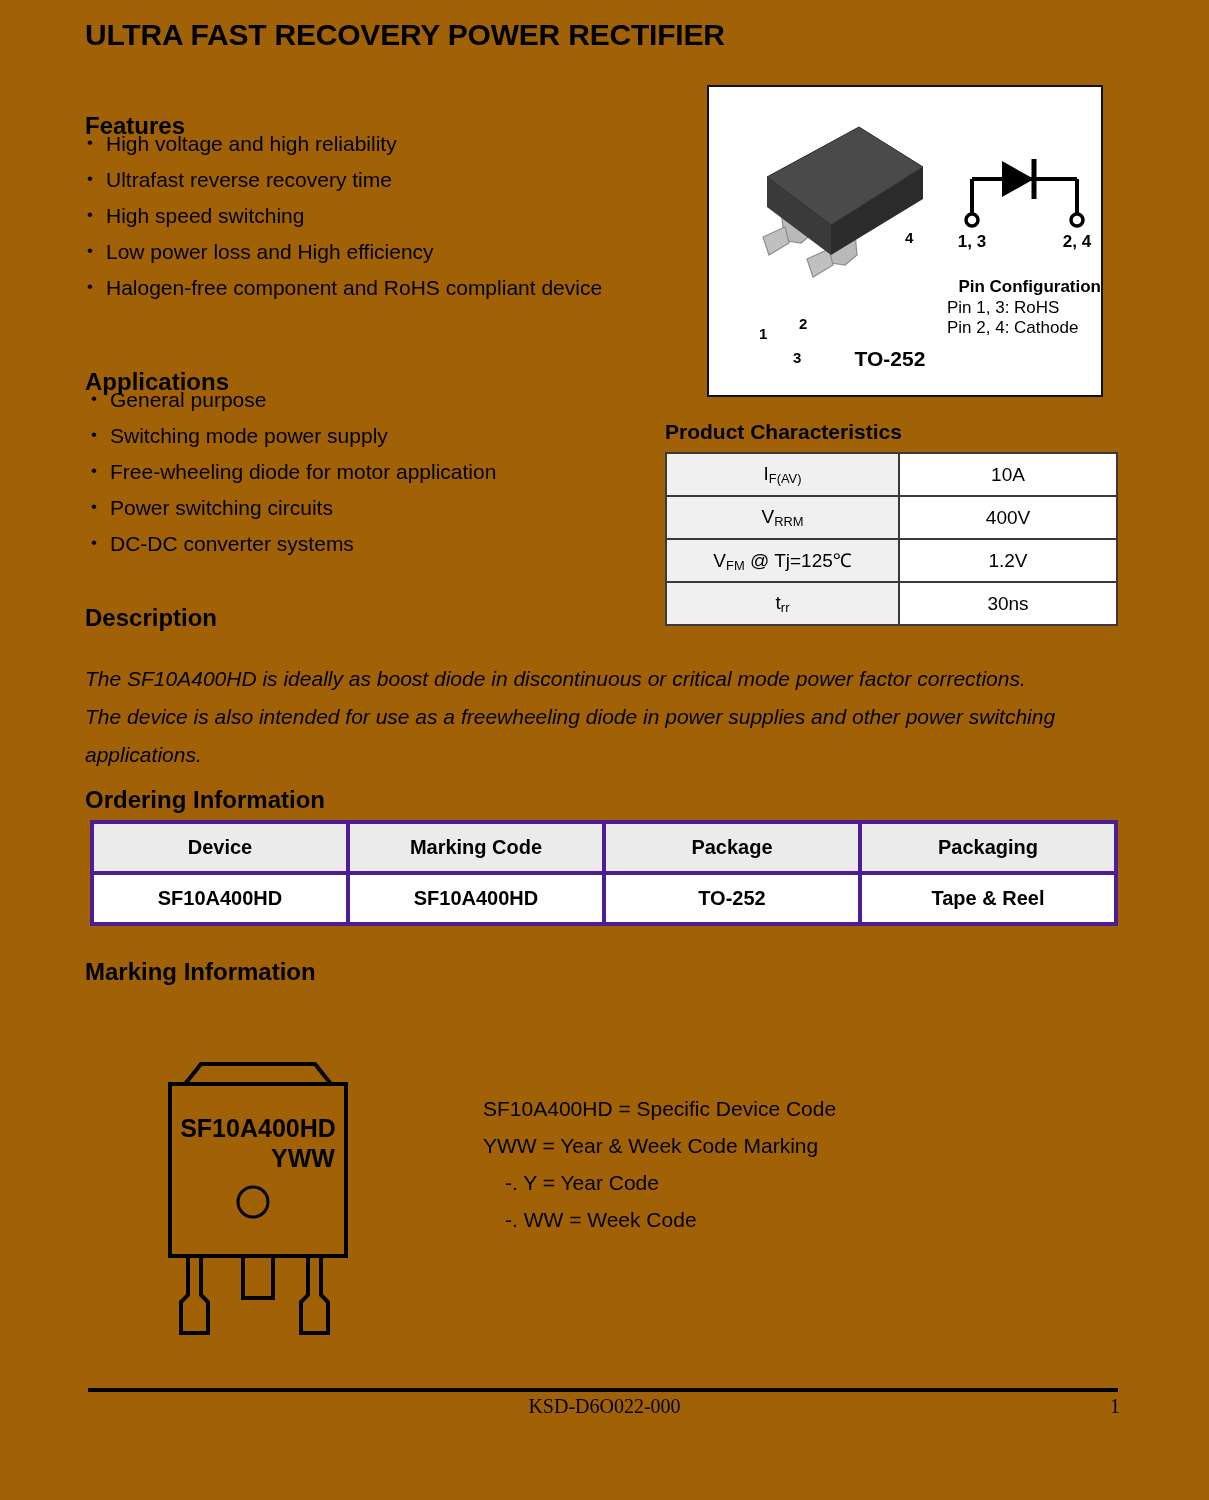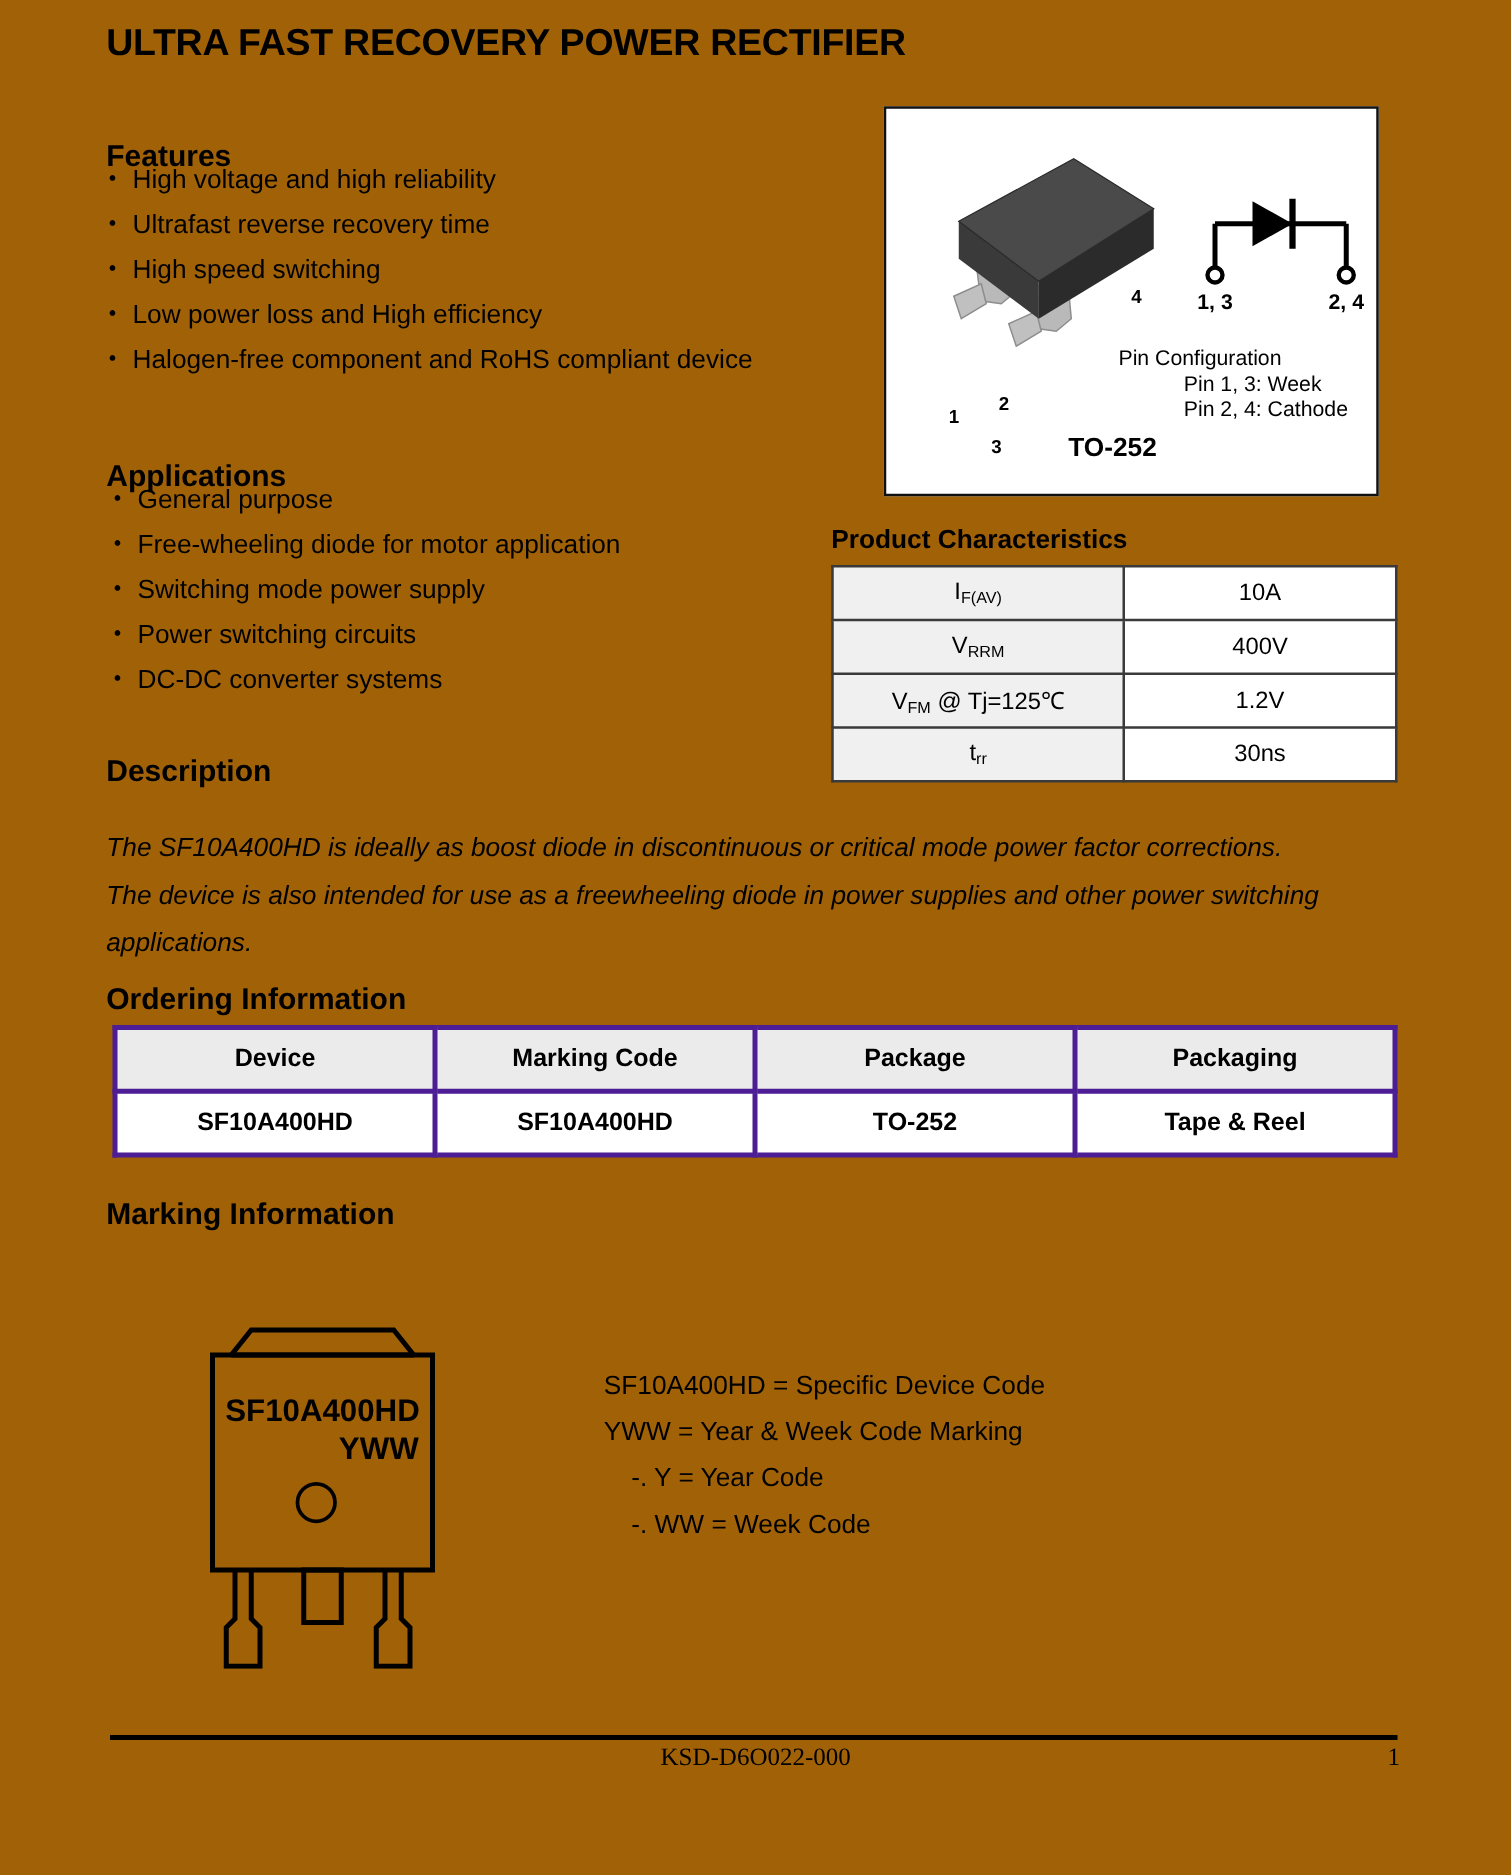--- a/index.html
+++ b/index.html
@@ -81,23 +81,23 @@
     left: 243px;
     top: 68px;
     width: 145px;
     height: 100px;
   }
   .pin-conf-title {
     position: absolute;
     left: 0;
     top: 190px;
     width: 100%;
-    text-align: center;
+    text-align: right;
     font-size: 17px;
-    font-weight: normal;
+    font-weight: bold;
     padding-left: 110px;
     box-sizing: border-box;
   }
   .pin-line {
     position: absolute;
     left: 238px;
     font-size: 17px;
     white-space: nowrap;
   }
   .pin-line.l1 { top: 211px; }
@@ -269,22 +269,22 @@
     <li>High voltage and high reliability</li>
     <li>Ultrafast reverse recovery time</li>
     <li>High speed switching</li>
     <li>Low power loss and High efficiency</li>
     <li>Halogen-free component and RoHS compliant device</li>
   </ul>
 
   <div class="sec-head" style="left:85px; top:348px;">Applications</div>
   <ul class="bullets" style="left:88px; top:382px;">
     <li>General purpose</li>
+    <li>Switching mode power supply</li>
     <li>Free-wheeling diode for motor application</li>
-    <li>Switching mode power supply</li>
     <li>Power switching circuits</li>
     <li>DC-DC converter systems</li>
   </ul>
 
   <div class="pkg-box">
 
     <svg class="pkg-photo" viewBox="0 0 210 190">
 
       <path d="M44 96 L62 84 L74 96 L76 118 L64 128 L50 126 L46 112 Z" fill="#b9b9b9" stroke="#8d8d8d" stroke-width="1.2"></path>
       <path d="M44 96 L62 84 L66 90 L48 102 Z" fill="#d2d2d2"></path>
@@ -313,21 +313,21 @@
       <line x1="125" y1="24" x2="125" y2="60" stroke="#000" stroke-width="4"></line>
       <polygon points="50,6 82,24 50,42" fill="#000"></polygon>
       <line x1="82" y1="4" x2="82" y2="44" stroke="#000" stroke-width="5"></line>
       <circle cx="20" cy="65" r="6" fill="#fff" stroke="#000" stroke-width="3.5"></circle>
       <circle cx="125" cy="65" r="6" fill="#fff" stroke="#000" stroke-width="3.5"></circle>
       <text x="20" y="92" font-family="Liberation Sans, sans-serif" font-size="17" font-weight="bold" text-anchor="middle">1, 3</text>
       <text x="125" y="92" font-family="Liberation Sans, sans-serif" font-size="17" font-weight="bold" text-anchor="middle">2, 4</text>
     </svg>
 
     <div class="pin-conf-title">Pin Configuration</div>
-    <div class="pin-line l1">Pin 1, 3: Week</div>
+    <div class="pin-line l1">Pin 1, 3: RoHS</div>
     <div class="pin-line l2">Pin 2, 4: Cathode</div>
     <div class="pkg-name">TO-252</div>
   </div>
 
   <div class="pc-head">Product Characteristics</div>
   <table class="pc">
     <tbody>
       <tr>
         <td class="lbl"><span>I</span><sub>F(AV)</sub><span></span></td>
         <td class="val">10A</td>

